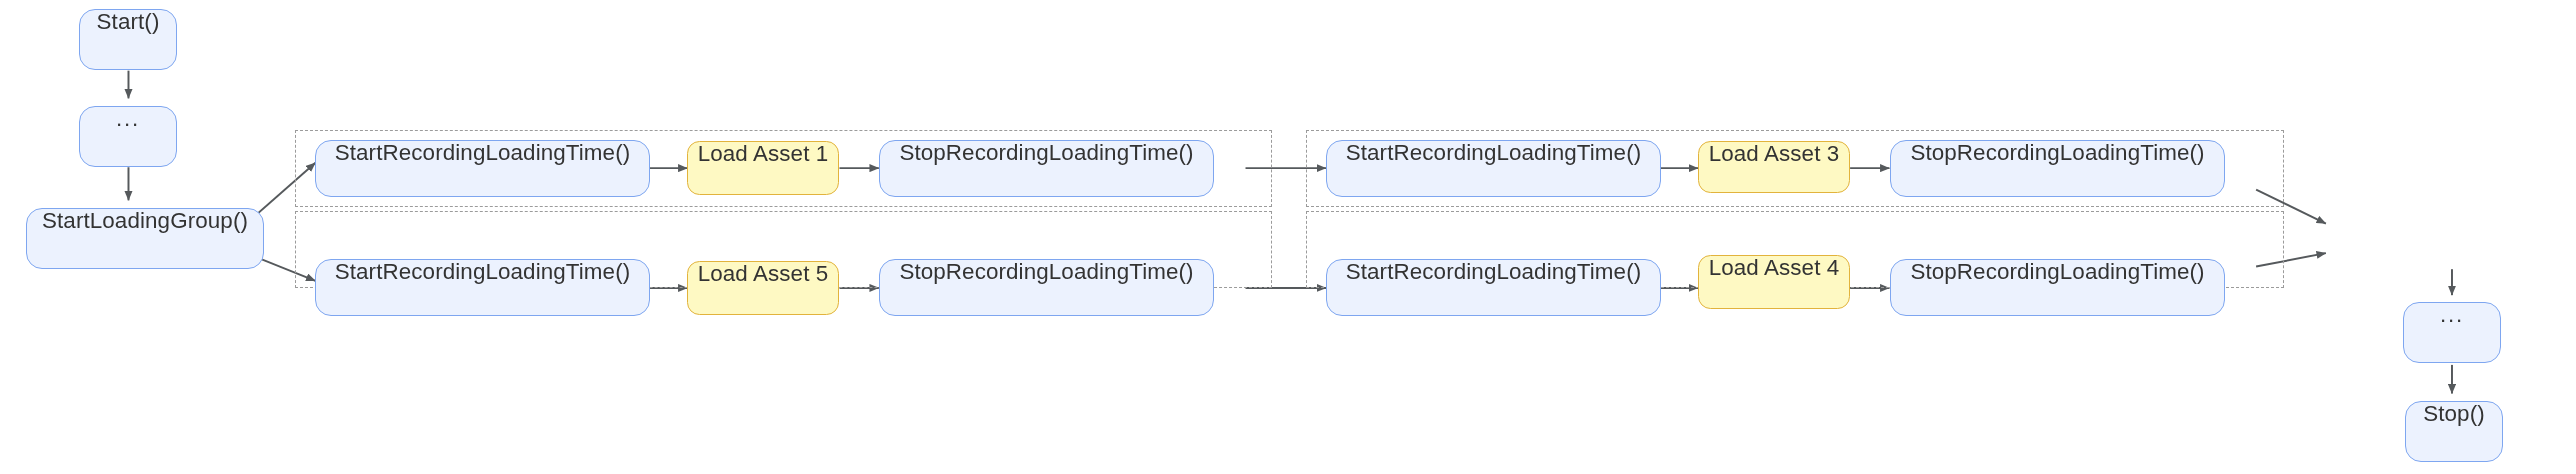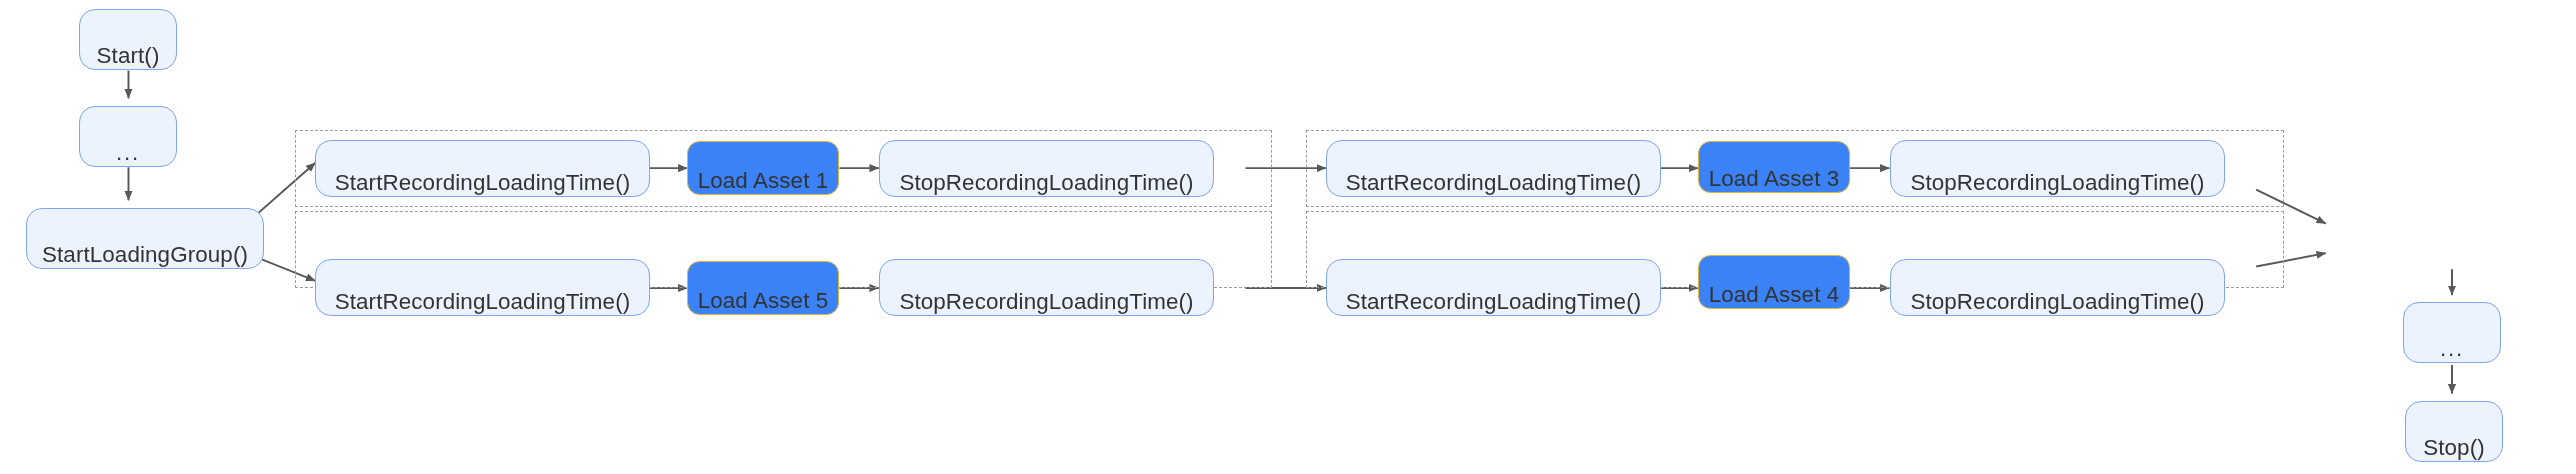--- a/index.html
+++ b/index.html
@@ -29,34 +29,34 @@
     position: absolute;
     box-sizing: border-box;
     border: 1.8px dashed #9b9b9b;
     background: transparent;
     border-radius: 0;
   }
   .node {
     position: absolute;
     box-sizing: border-box;
     display: flex;
-    align-items: flex-end;
+    align-items: flex-start;
     justify-content: center;
     border-radius: 16px;
     border: 1.8px solid #7EA6F0;
     background: #ECF2FE;
     color: #333333;
     font-size: 22.4px;
     line-height: 1.1;
     white-space: nowrap;
     letter-spacing: 0.1px;
   }
   .node.asset {
     border-color: #E2B33C;
-    background: #3b82f6;
+    background: #fef9c3;
     border-radius: 12.5px;
   }
   .node.ellipsis {
     font-size: 22.4px;
     letter-spacing: 1.8px;
   }
 </style>
 </head>
 <body>
 

